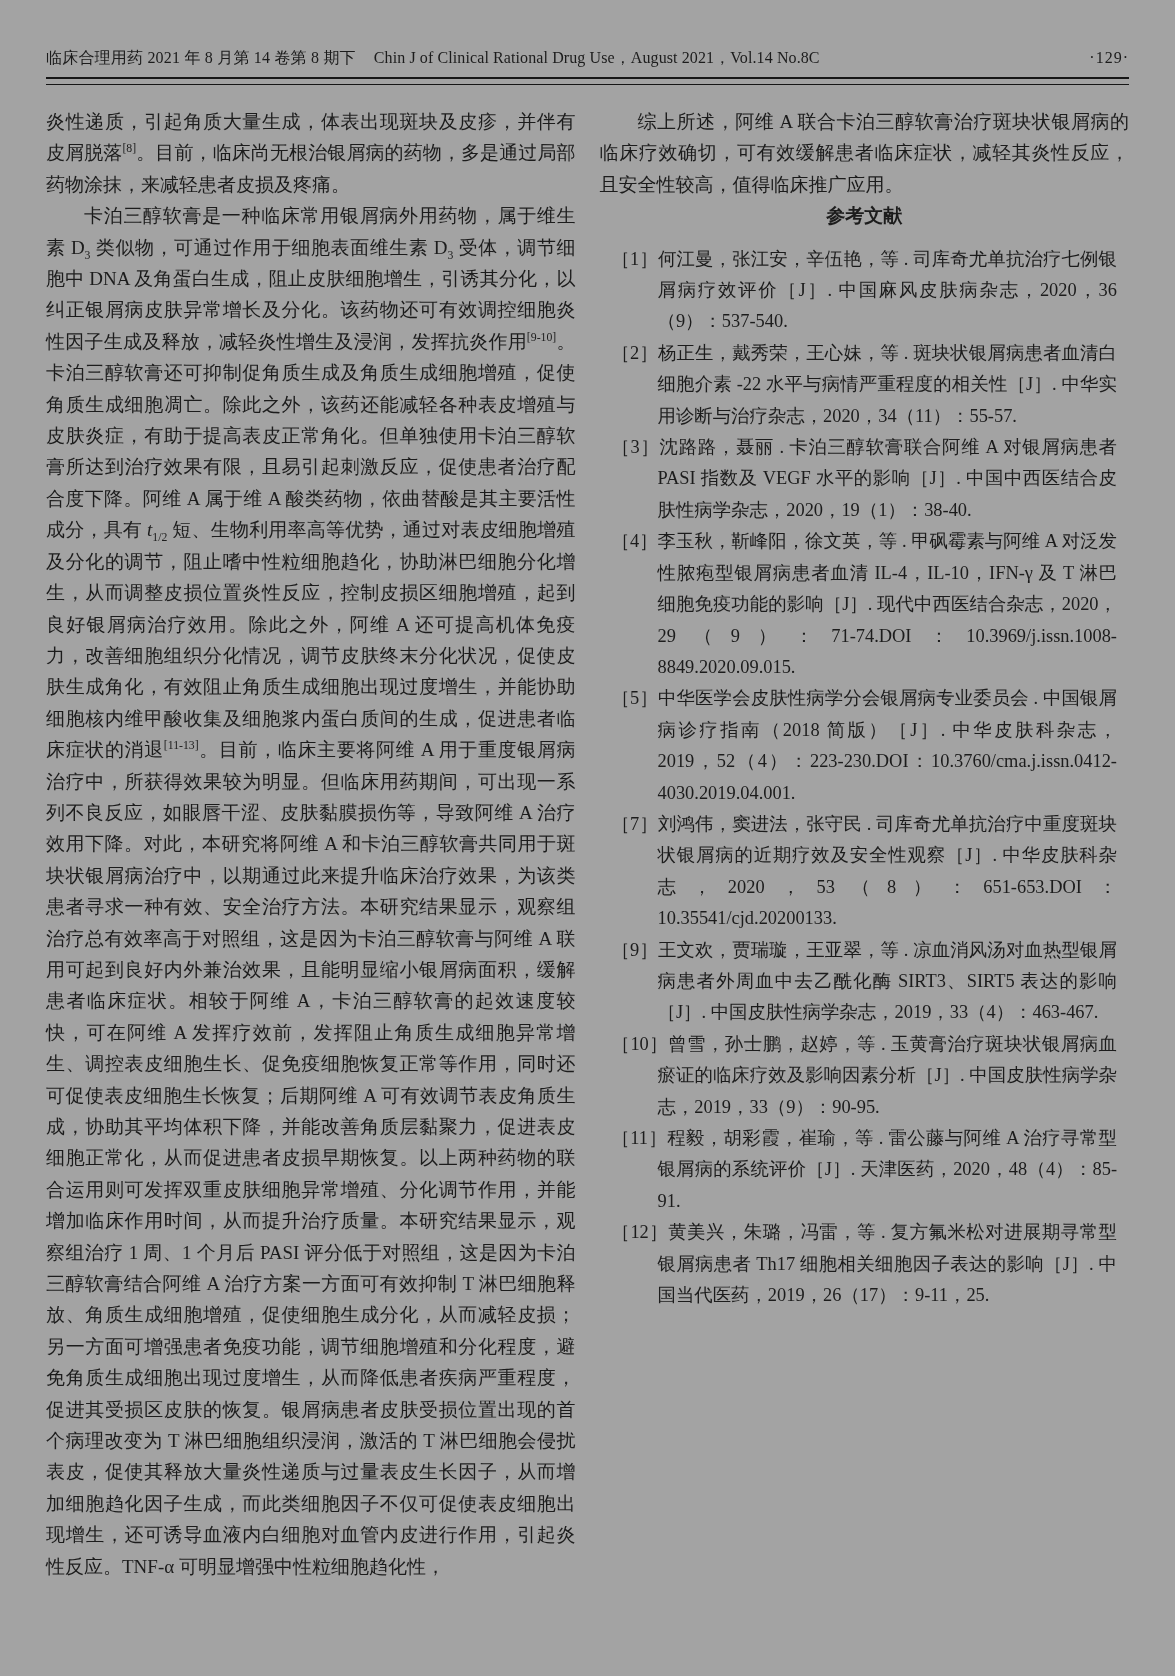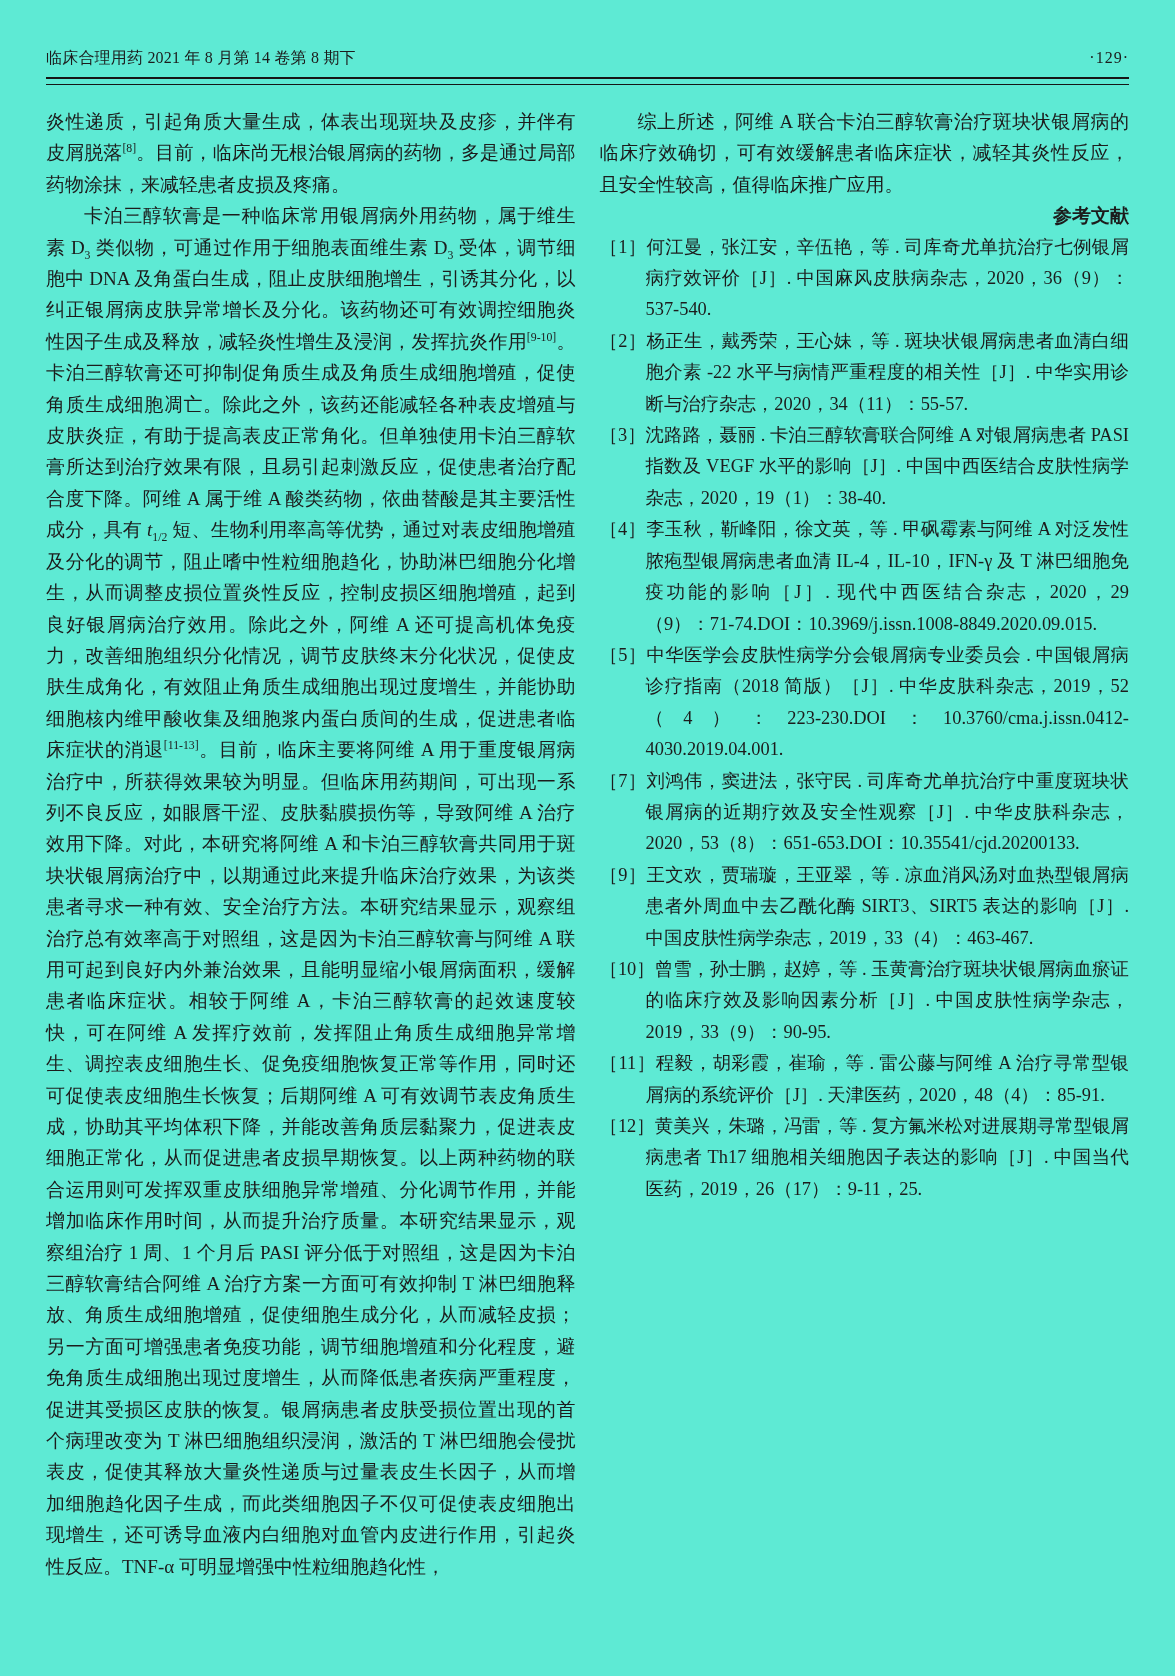--- a/index.html
+++ b/index.html
@@ -1,20 +1,20 @@
 <!DOCTYPE html>
 <html><head>
 <meta charset="utf-8">
 <style>
   html,body{margin:0;padding:0;background:#e8e8e8;}
   .page{
     position:relative;
     width:1175px;height:1676px;
     margin:0 auto;
-    background:#5eead4;
+    background:#a3a3a3;
     box-sizing:border-box;
     padding:0 46px;
     overflow:hidden;
     font-family:"Liberation Serif","DejaVu Serif",serif;
     color:#1c1c1c;
   }
   .page-header{
     padding-top:46px;
     display:flex;
     justify-content:space-between;
@@ -45,46 +45,47 @@
     font-size:19px;
     line-height:31.4px;
     text-align:justify;
     text-justify:inter-ideograph;
   }
   .para{margin:0;}
   .para.indent{text-indent:2em;}
   sup{font-size:0.62em;line-height:0;}
   sub{font-size:0.62em;line-height:0;}
   .refs-heading{
-    text-align:right;
+    text-align:center;
     font-weight:bold;
     text-indent:0;
     margin:0;
     font-size:19px;
   }
   .refs-list{
     list-style:none;
-    margin:0;padding:0;
+    margin:12px;padding:0;
     font-size:18.4px;
   }
   .refs-list li{
     padding-left:46px;
     text-indent:-46px;
     margin:0;
   }
   .ref-label{display:inline;}
 </style>
 </head>
 <body>
 
 <div class="page">
 
   <div class="page-header">
     <div class="left-part">
       <span class="journal-cn">临床合理用药 2021 年 8 月第 14 卷第 8 期下</span>
+      <span class="journal-en">Chin J of Clinical Rational Drug Use，August 2021，Vol.14 No.8C</span>
     </div>
     <span class="page-num">·129·</span>
   </div>
   <div class="header-rule"></div>
 
   <div class="body-columns">
 
     <div class="col">
       <p class="para">炎性递质，引起角质大量生成，体表出现斑块及皮疹，并伴有皮屑脱落<sup>[8]</sup>。目前，临床尚无根治银屑病的药物，多是通过局部药物涂抹，来减轻患者皮损及疼痛。</p>
       <p class="para indent">卡泊三醇软膏是一种临床常用银屑病外用药物，属于维生素 D<sub>3</sub> 类似物，可通过作用于细胞表面维生素 D<sub>3</sub> 受体，调节细胞中 DNA 及角蛋白生成，阻止皮肤细胞增生，引诱其分化，以纠正银屑病皮肤异常增长及分化。该药物还可有效调控细胞炎性因子生成及释放，减轻炎性增生及浸润，发挥抗炎作用<sup>[9-10]</sup>。卡泊三醇软膏还可抑制促角质生成及角质生成细胞增殖，促使角质生成细胞凋亡。除此之外，该药还能减轻各种表皮增殖与皮肤炎症，有助于提高表皮正常角化。但单独使用卡泊三醇软膏所达到治疗效果有限，且易引起刺激反应，促使患者治疗配合度下降。阿维 A 属于维 A 酸类药物，依曲替酸是其主要活性成分，具有 <i>t</i><sub>1/2</sub> 短、生物利用率高等优势，通过对表皮细胞增殖及分化的调节，阻止嗜中性粒细胞趋化，协助淋巴细胞分化增生，从而调整皮损位置炎性反应，控制皮损区细胞增殖，起到良好银屑病治疗效用。除此之外，阿维 A 还可提高机体免疫力，改善细胞组织分化情况，调节皮肤终末分化状况，促使皮肤生成角化，有效阻止角质生成细胞出现过度增生，并能协助细胞核内维甲酸收集及细胞浆内蛋白质间的生成，促进患者临床症状的消退<sup>[11-13]</sup>。目前，临床主要将阿维 A 用于重度银屑病治疗中，所获得效果较为明显。但临床用药期间，可出现一系列不良反应，如眼唇干涩、皮肤黏膜损伤等，导致阿维 A 治疗效用下降。对此，本研究将阿维 A 和卡泊三醇软膏共同用于斑块状银屑病治疗中，以期通过此来提升临床治疗效果，为该类患者寻求一种有效、安全治疗方法。本研究结果显示，观察组治疗总有效率高于对照组，这是因为卡泊三醇软膏与阿维 A 联用可起到良好内外兼治效果，且能明显缩小银屑病面积，缓解患者临床症状。相较于阿维 A，卡泊三醇软膏的起效速度较快，可在阿维 A 发挥疗效前，发挥阻止角质生成细胞异常增生、调控表皮细胞生长、促免疫细胞恢复正常等作用，同时还可促使表皮细胞生长恢复；后期阿维 A 可有效调节表皮角质生成，协助其平均体积下降，并能改善角质层黏聚力，促进表皮细胞正常化，从而促进患者皮损早期恢复。以上两种药物的联合运用则可发挥双重皮肤细胞异常增殖、分化调节作用，并能增加临床作用时间，从而提升治疗质量。本研究结果显示，观察组治疗 1 周、1 个月后 PASI 评分低于对照组，这是因为卡泊三醇软膏结合阿维 A 治疗方案一方面可有效抑制 T 淋巴细胞释放、角质生成细胞增殖，促使细胞生成分化，从而减轻皮损；另一方面可增强患者免疫功能，调节细胞增殖和分化程度，避免角质生成细胞出现过度增生，从而降低患者疾病严重程度，促进其受损区皮肤的恢复。银屑病患者皮肤受损位置出现的首个病理改变为 T 淋巴细胞组织浸润，激活的 T 淋巴细胞会侵扰表皮，促使其释放大量炎性递质与过量表皮生长因子，从而增加细胞趋化因子生成，而此类细胞因子不仅可促使表皮细胞出现增生，还可诱导血液内白细胞对血管内皮进行作用，引起炎性反应。TNF-α 可明显增强中性粒细胞趋化性，</p>

